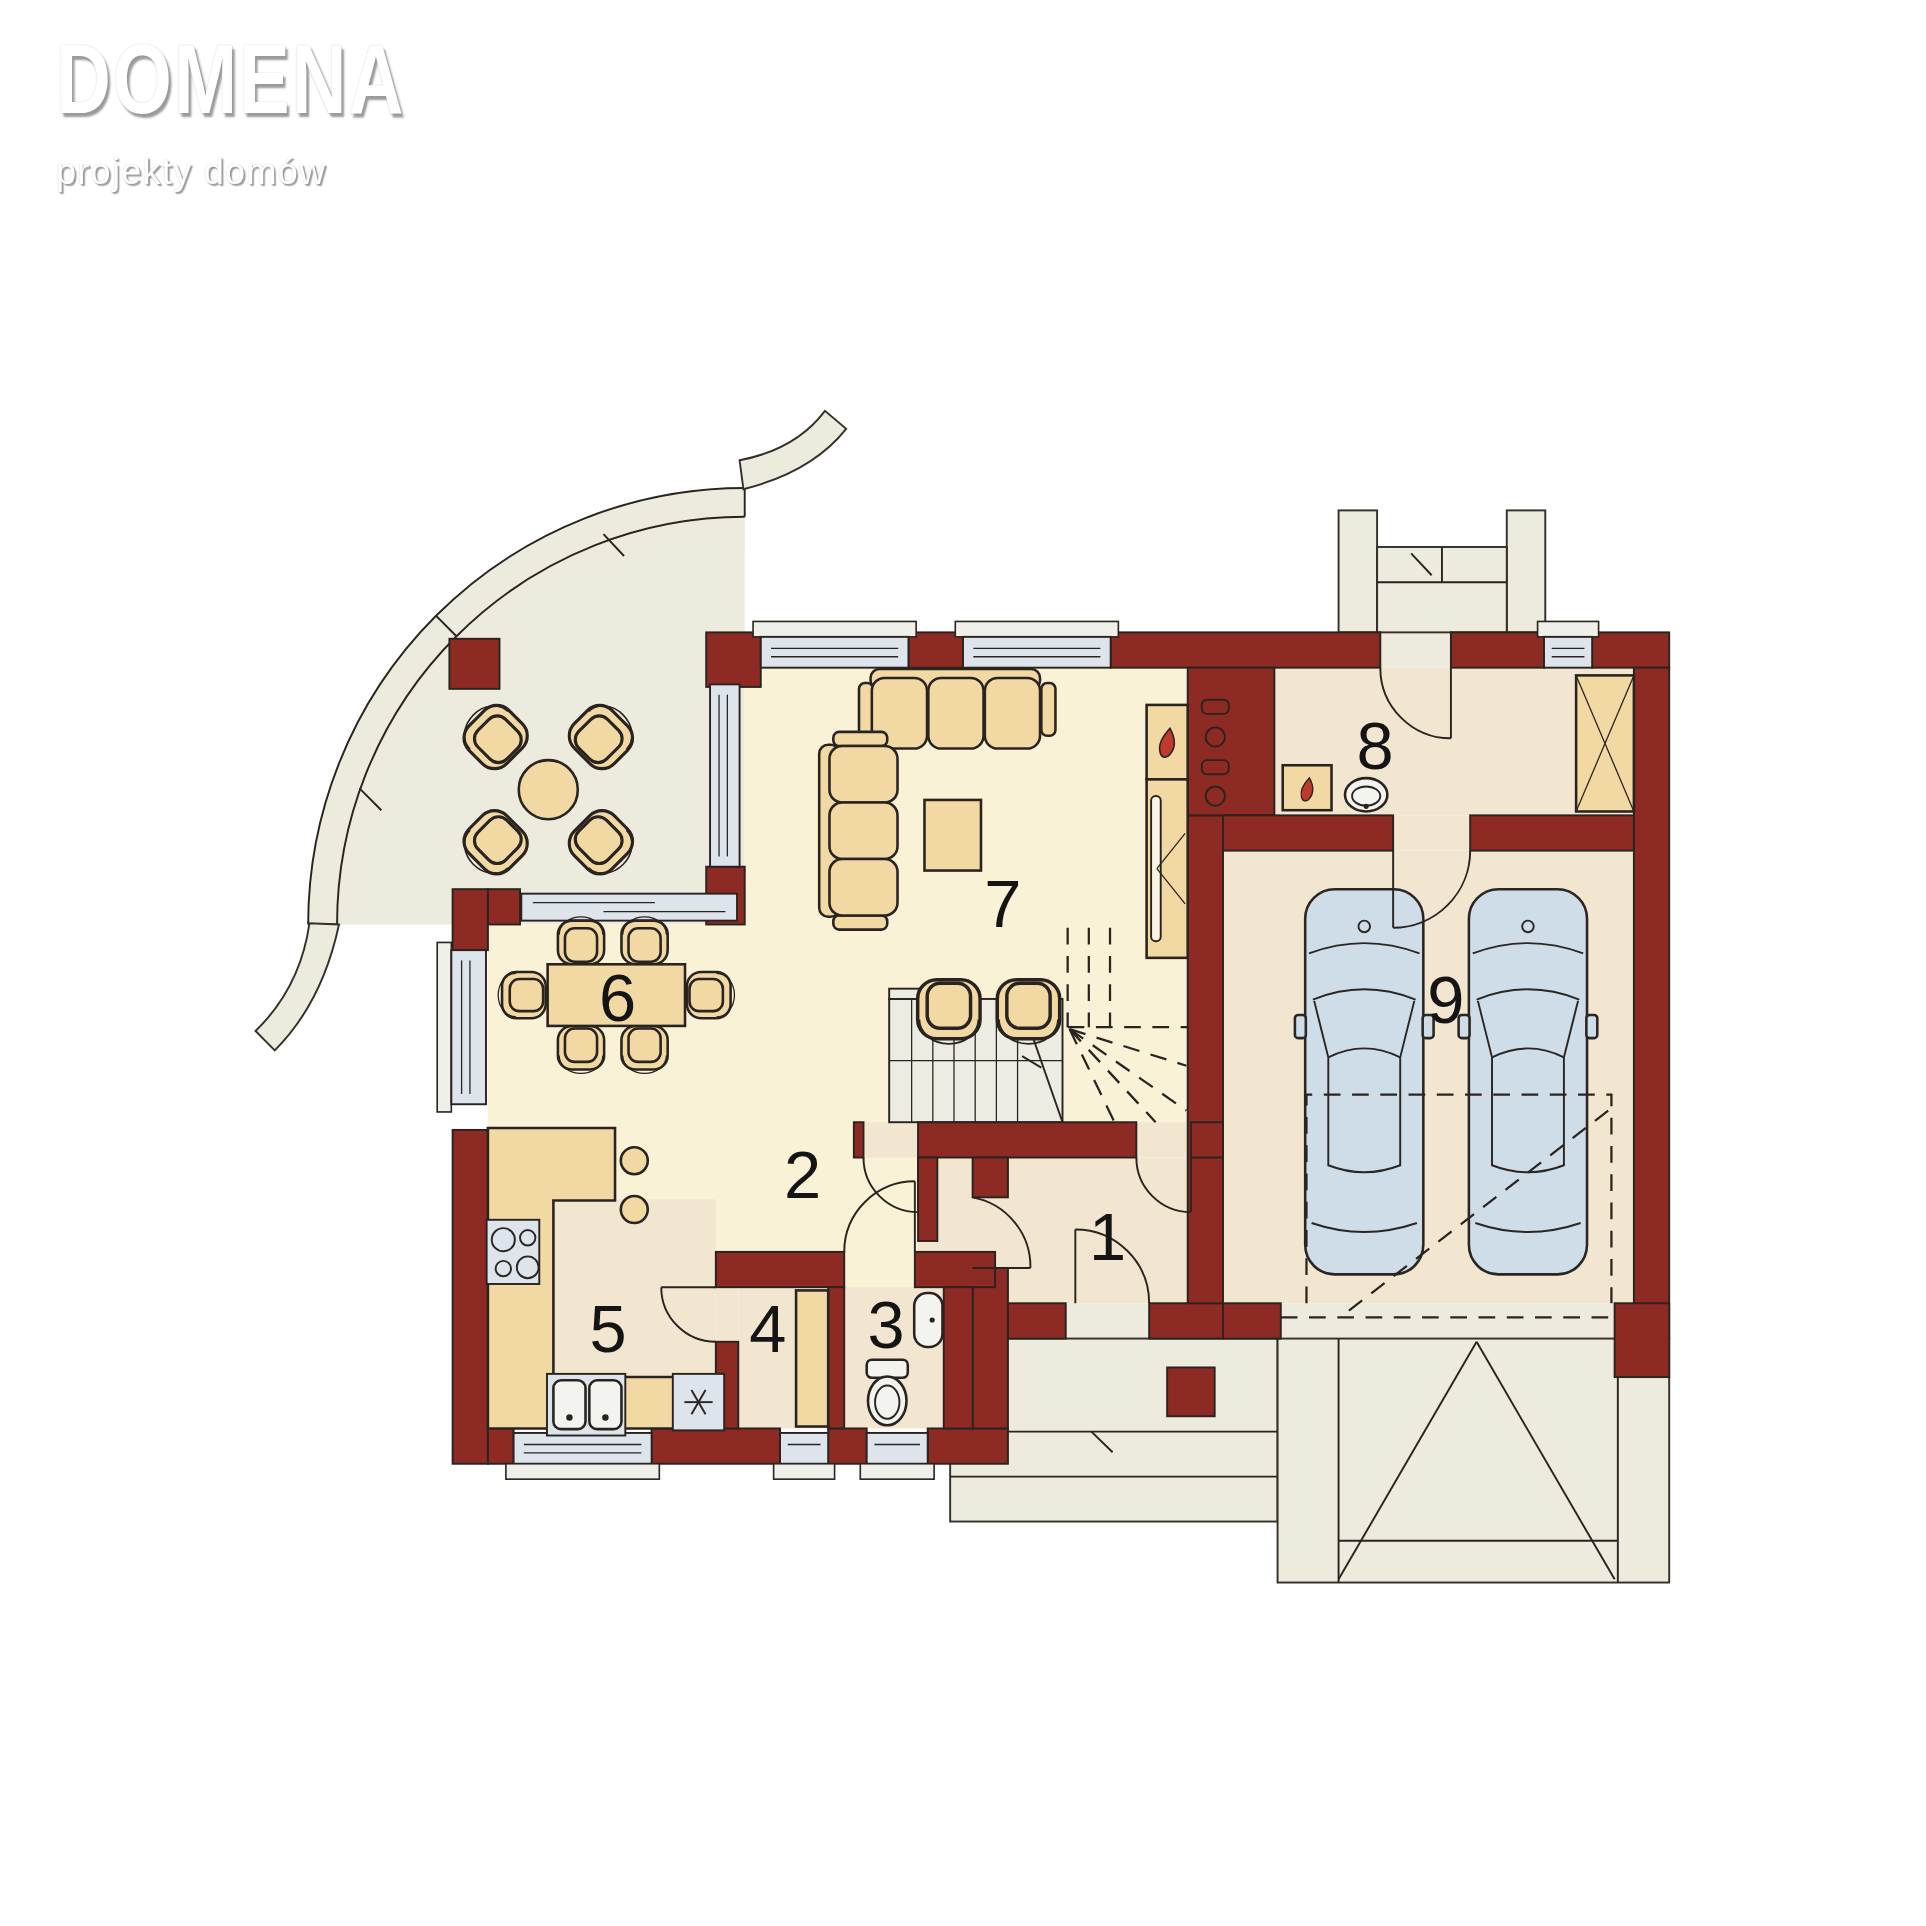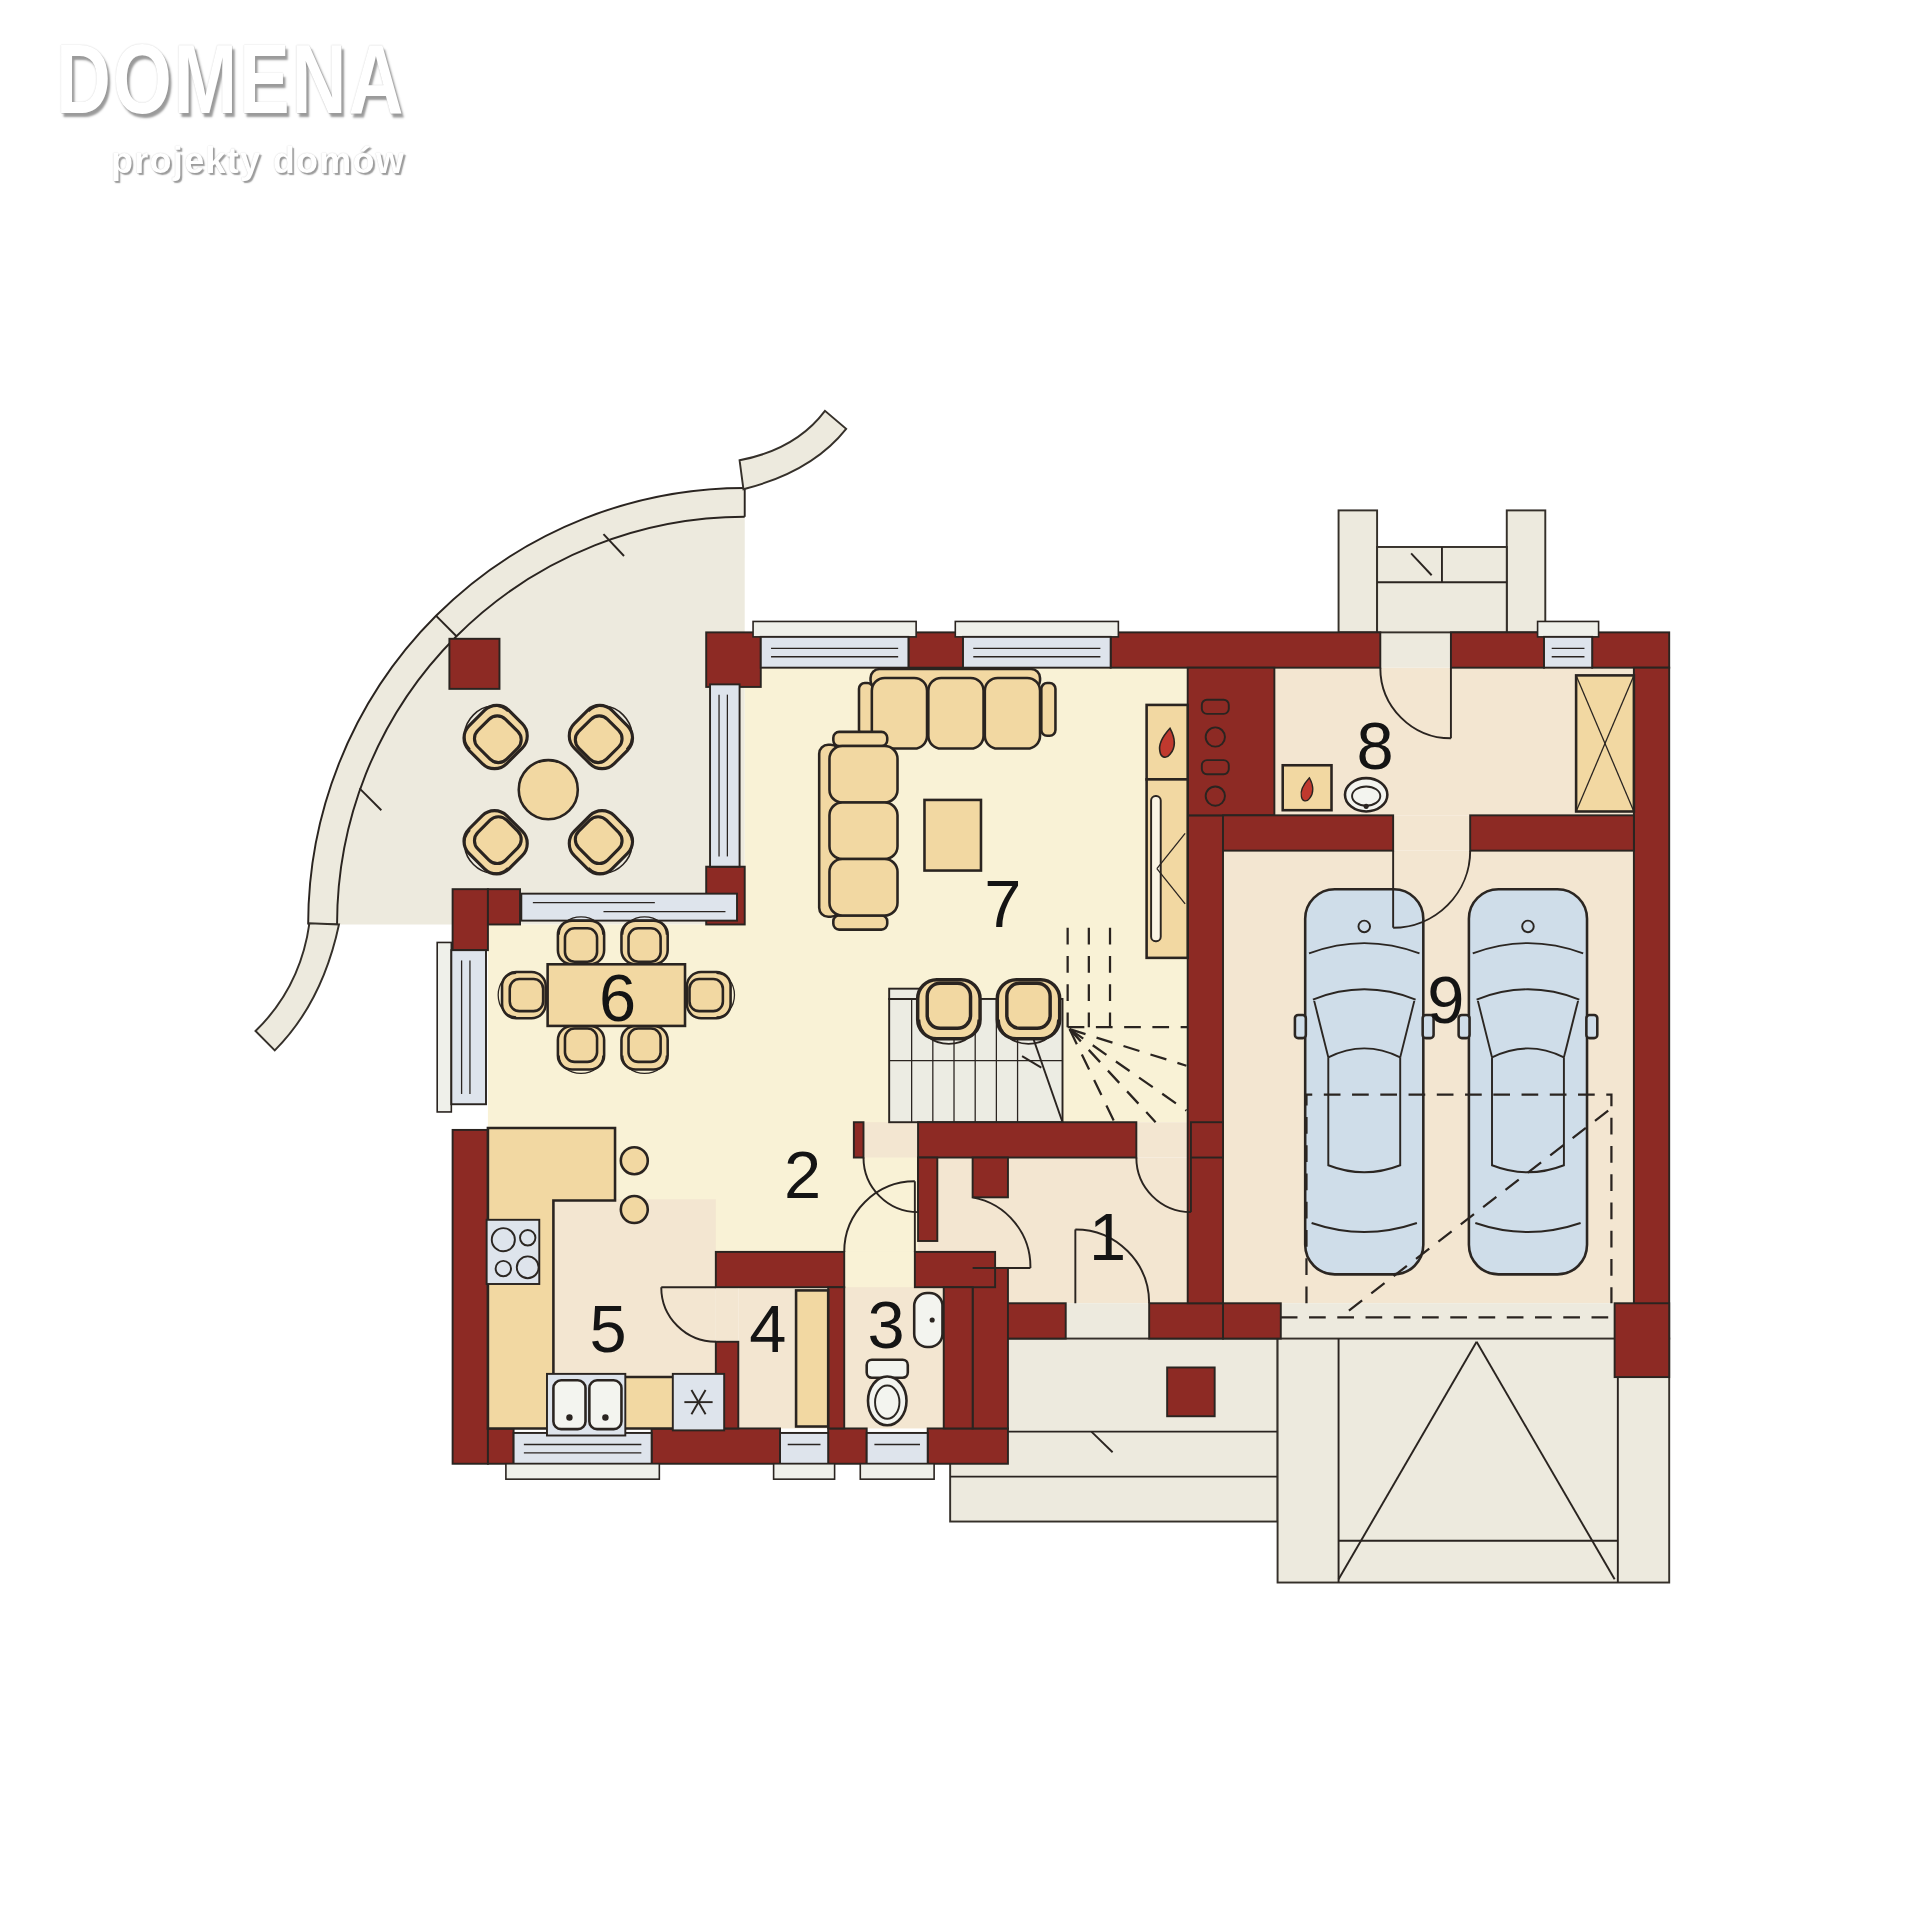--- a/index.html
+++ b/index.html
@@ -1,22 +1,22 @@
 <!DOCTYPE html>
 <html style="--wall: #8d2a24; --floor_main: #f9f2d6; --floor_secondary: #f3e6d1; --outdoor: #edeade; --furniture: #f2d8a2; --glass: #dee4ec; --car: #cfdde9; --flame: #c0392e;font-size:10.3px"><head>
 <meta charset="utf-8">
 <style>
   html,body{margin:0;padding:0;background:#ffffff;}
   body{width:1926px;height:1926px;overflow:hidden;position:relative;font-family:"Liberation Sans",sans-serif;}
   .canvas{position:absolute;left:0;top:0;width:1926px;height:1926px;background:#fff;}
-  .logo{position:absolute;left:56px;top:29.5px;color:#ffffff;text-align:right;}
+  .logo{position:absolute;left:56px;top:29.5px;color:#ffffff;}
   .logo-title{font-size:76px;font-weight:700;letter-spacing:1.9px;line-height:1;
     transform:scaleY(1.3);transform-origin:top left;
     text-shadow:2.6px 2.6px 1.9px #9a9a9a,0 0 1.3px #c8c8c8,0.6px 0.6px 0 #d7d7d7;}
-  .logo-subtitle{font-size:36px;font-weight:700;letter-spacing:1.3px;margin-top:34px;
+  .logo-subtitle{font-size:36px;font-weight:400;letter-spacing:1.3px;margin-top:45px;
     text-shadow:1.9px 1.9px 1.3px #9a9a9a,0 0 1.3px #c8c8c8,0.6px 0.6px 0 #d7d7d7;}
   svg.plan{position:absolute;left:0;top:0;}
   .wall{fill:var(--wall,#8d2a24);stroke:#2a2420;stroke-width:3;}
   .cream{fill:var(--floor_main,#f9f2d6);stroke:none;}
   .tan{fill:var(--floor_secondary,#f3e6d1);stroke:none;}
   .gray{fill:var(--outdoor,#edeade);stroke:#35302a;stroke-width:3;}
   .grayNS{fill:var(--outdoor,#edeade);stroke:none;}
   .furn{fill:var(--furniture,#f2d8a2);stroke:#2a2420;stroke-width:4;}
   .glass{fill:var(--glass,#dee4ec);stroke:#2a2420;stroke-width:3;}
   .sillw{fill:#eff0ea;stroke:#2a2420;stroke-width:2.5;}

